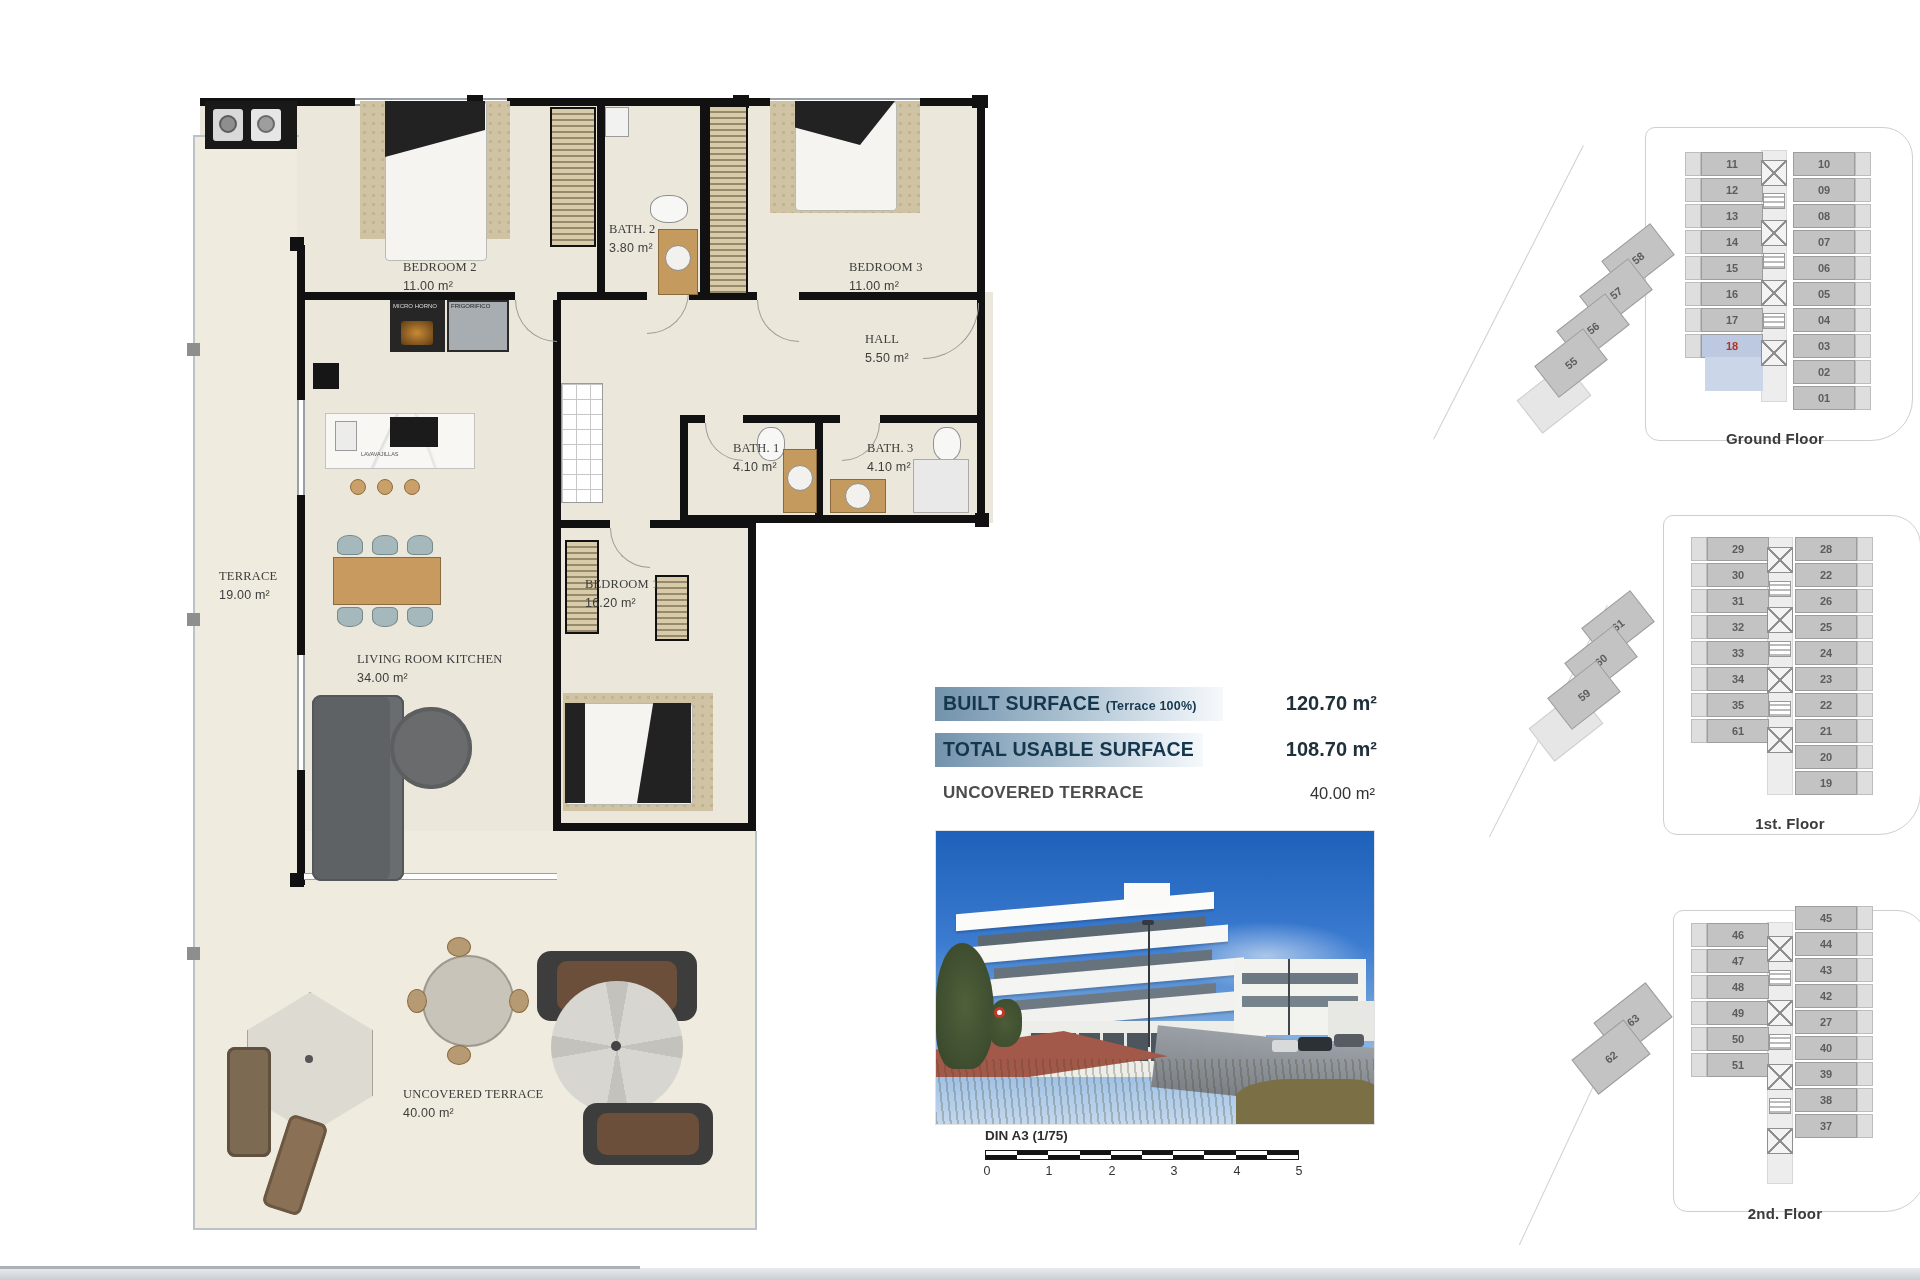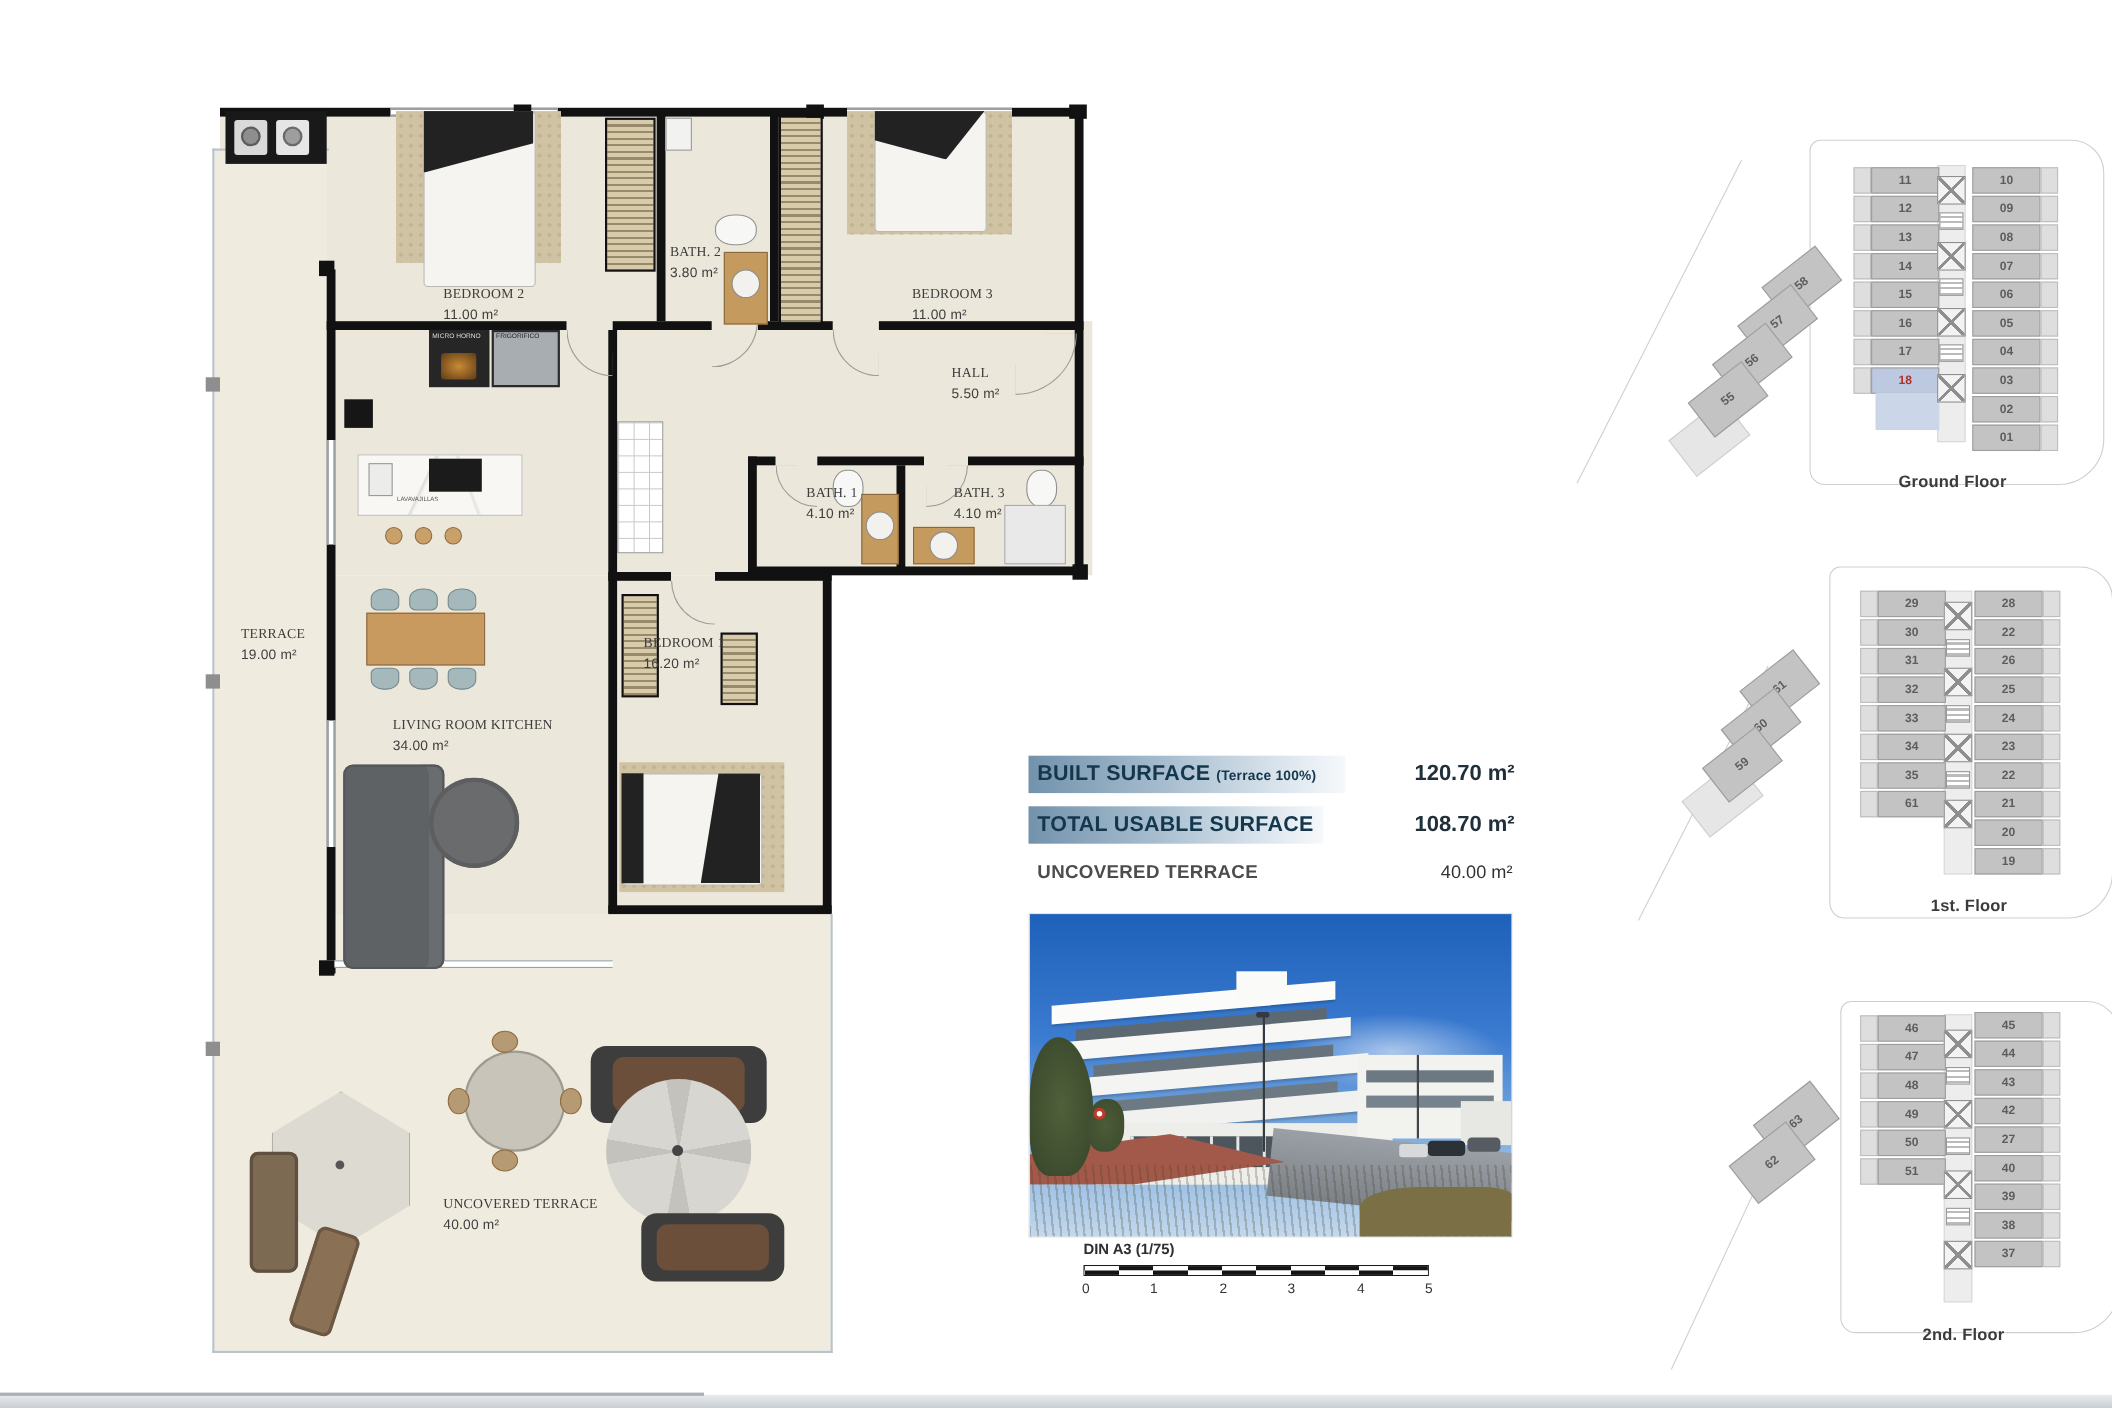--- a/index.html
+++ b/index.html
@@ -229,21 +229,21 @@
     <div class="abs" style="left:90px;top:1022px;width:40px;height:96px;background:#8a7054;border-radius:8px;transform:rotate(18deg);box-shadow:inset 0 0 0 3px #6b5742;"></div>
     <div class="abs" style="left:352px;top:856px;width:160px;height:70px;background:#3d3d3d;border-radius:14px;"></div>
     <div class="abs" style="left:372px;top:866px;width:120px;height:50px;background:#6b4f3a;border-radius:10px;"></div>
     <div class="abs" style="left:366px;top:886px;width:132px;height:132px;background:#d8d6d0;border-radius:50%;background-image:conic-gradient(#c4c2bc 0 10deg,#d8d6d0 10deg 80deg,#c4c2bc 80deg 100deg,#d8d6d0 100deg 170deg,#c4c2bc 170deg 190deg,#d8d6d0 190deg 260deg,#c4c2bc 260deg 280deg,#d8d6d0 280deg 350deg,#c4c2bc 350deg 360deg);"></div>
     <div class="abs" style="left:426px;top:946px;width:10px;height:10px;background:#444;border-radius:50%;"></div>
     <div class="abs" style="left:398px;top:1008px;width:130px;height:62px;background:#3d3d3d;border-radius:14px;"></div>
     <div class="abs" style="left:412px;top:1018px;width:102px;height:42px;background:#6b4f3a;border-radius:10px;"></div>
 
     <div class="rlabel" style="left:218px;top:163px;"><span class="nm">BEDROOM 2</span><span>11.00 m²</span></div>
     <div class="rlabel" style="left:424px;top:125px;"><span class="nm">BATH. 2</span><span>3.80 m²</span></div>
-    <div class="rlabel" style="left:644px;top:163px;"><span class="nm">BEDROOM 3</span><span>11.00 m²</span></div>
+    <div class="rlabel" style="left:664px;top:163px;"><span class="nm">BEDROOM 3</span><span>11.00 m²</span></div>
     <div class="rlabel" style="left:680px;top:235px;"><span class="nm">HALL</span><span>5.50 m²</span></div>
     <div class="rlabel" style="left:548px;top:344px;"><span class="nm">BATH. 1</span><span>4.10 m²</span></div>
     <div class="rlabel" style="left:682px;top:344px;"><span class="nm">BATH. 3</span><span>4.10 m²</span></div>
     <div class="rlabel" style="left:34px;top:472px;"><span class="nm">TERRACE</span><span>19.00 m²</span></div>
     <div class="rlabel" style="left:400px;top:480px;"><span class="nm">BEDROOM 1</span><span>16.20 m²</span></div>
     <div class="rlabel" style="left:172px;top:555px;"><span class="nm">LIVING ROOM KITCHEN</span><span>34.00 m²</span></div>
     <div class="rlabel" style="left:218px;top:990px;"><span class="nm">UNCOVERED TERRACE</span><span>40.00 m²</span></div>
   </div>
 
   <div id="stable" class="abs">
@@ -553,21 +553,21 @@
         </div>
         <div class="unit">
           <span class="unit-edge"></span>
           <span class="unit-num">50</span>
         </div>
         <div class="unit">
           <span class="unit-edge"></span>
           <span class="unit-num">51</span>
         </div>
       </div>
-    <div class="sp-col sp-right" style="left:250px;top:50px;">
+    <div class="sp-col sp-right" style="left:250px;top:36px;">
         <div class="unit">
           <span class="unit-edge"></span>
           <span class="unit-num">45</span>
         </div>
         <div class="unit">
           <span class="unit-edge"></span>
           <span class="unit-num">44</span>
         </div>
         <div class="unit">
           <span class="unit-edge"></span>

